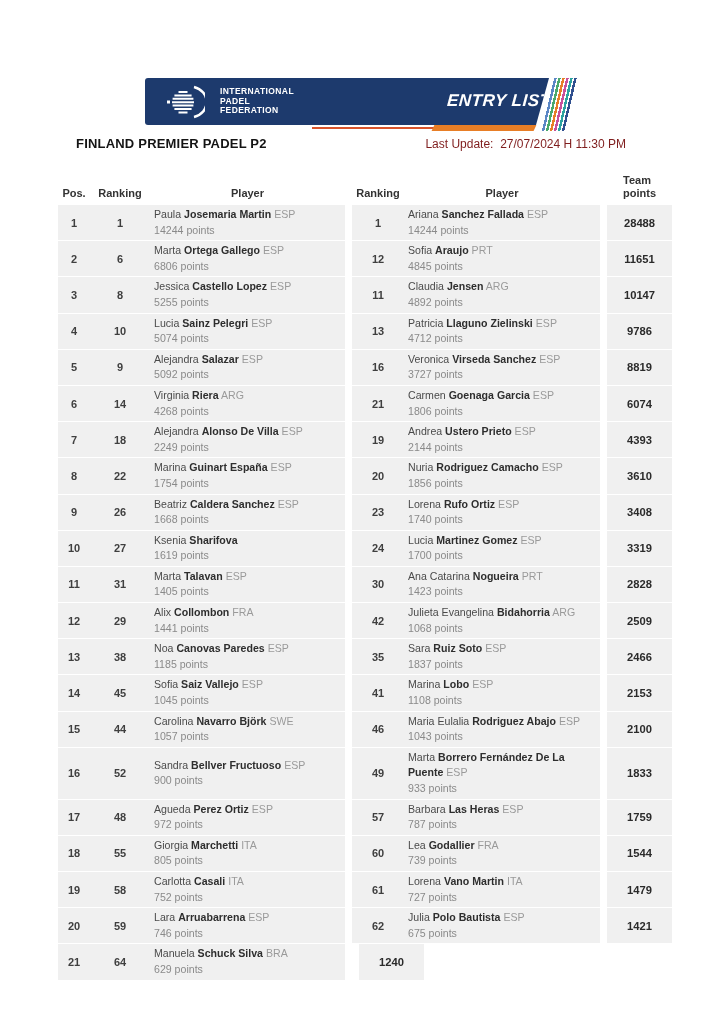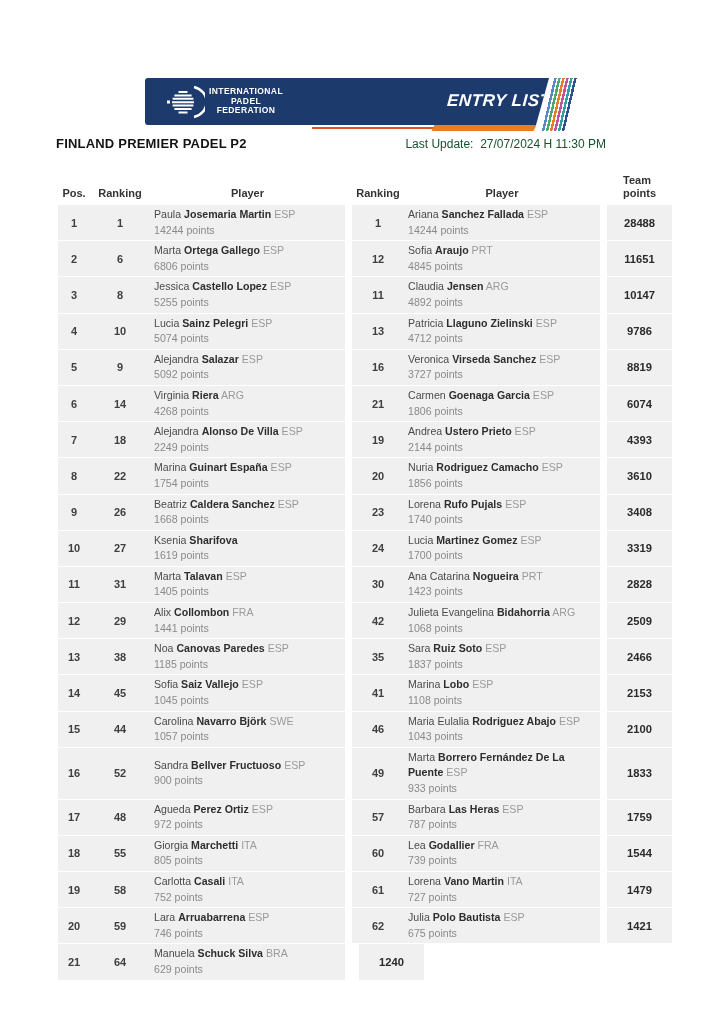--- a/index.html
+++ b/index.html
@@ -3,36 +3,36 @@
 <meta charset="utf-8">
 <style>
   html,body{margin:0;padding:0;background:#fff;}
   body{width:724px;height:1024px;font-family:"Liberation Sans",sans-serif;position:relative;overflow:hidden;}
 
   
   .banner-area{position:absolute;left:145px;top:78px;width:440px;height:58px;}
   .navy-band{position:absolute;left:0;top:0;width:404px;height:47px;background:#1d3a6d;
     clip-path:polygon(0 0,100% 0,calc(100% - 13px) 100%,0 100%);border-radius:3px 0 0 3px;
     display:flex;align-items:center;}
-  .logo{display:flex;align-items:center;margin-left:22px;gap:4px;text-align:center;}
+  .logo{display:flex;align-items:center;margin-left:22px;gap:15px;}
   .logo-text{color:#fff;font-weight:bold;font-size:8.5px;line-height:9.5px;letter-spacing:.4px;}
   .entry-label{position:absolute;left:302px;top:13px;color:#fff;font-style:italic;font-weight:bold;
     font-size:17px;letter-spacing:.5px;white-space:nowrap;transform:skewX(-4deg);}
   .stripes{position:absolute;left:401px;top:0px;width:25px;height:53px;transform:skewX(-13deg);
     background:linear-gradient(to right,
       #ffffff 0 2px,#5b87c5 2px 4.5px,#ffffff 4.5px 6px,#4aa96c 6px 8.5px,#ffffff 8.5px 10px,
       #e87e26 10px 12.5px,#ffffff 12.5px 14px,#c8509b 14px 16.5px,#ffffff 16.5px 18px,
       #2ba3a0 18px 20.5px,#ffffff 20.5px 22px,#2f4f8f 22px 24.5px,#ffffff 24.5px 25px);}
   .thin-line{position:absolute;left:167px;top:49px;width:122px;height:2px;background:#d9542b;}
   .thick-bar{position:absolute;left:288px;top:47px;width:102px;height:6px;background:#e87e26;transform:skewX(-25deg);}
 
   
-  .title-row{position:absolute;left:56px;top:136px;width:614px;display:flex;justify-content:space-between;align-items:baseline;}
+  .title-row{position:absolute;left:76px;top:136px;width:614px;display:flex;justify-content:space-between;align-items:baseline;}
   .doc-title{font-size:13px;font-weight:bold;color:#141414;margin:0;letter-spacing:.2px;}
-  .last-update{font-size:12px;color:#14532d;padding-right:64px;}
+  .last-update{font-size:12px;color:#7f1d1d;padding-right:64px;}
 
   
   .tbl{position:absolute;left:58px;top:172px;width:614px;}
   .trow,.thead{display:flex;}
   .gap{width:7px;background:#fff;}
   .g{display:flex;background:#f0f0f0;}
   .thead .g{background:#fff;}
   .g1{width:287px;}
   .g2{width:248px;}
   .g3{width:65px;}
@@ -294,21 +294,21 @@
           <div class="cell num col-r1">26</div>
           <div class="cell player col-p1">
             <div class="pname">Beatriz <b>Caldera Sanchez</b> <span class="cc">ESP</span></div>
             <div class="pts">1668 points</div>
           </div>
         </div>
         <div class="gap"></div>
         <div class="g g2">
           <div class="cell num col-r2">23</div>
           <div class="cell player col-p2">
-            <div class="pname">Lorena <b>Rufo Pujals</b> <span class="cc">ESP</span></div>
+            <div class="pname">Lorena <b>Rufo Ortiz</b> <span class="cc">ESP</span></div>
             <div class="pts">1740 points</div>
           </div>
         </div>
         <div class="gap"></div>
         <div class="g g3">
           <div class="cell team">3408</div>
         </div>
       </div>
       <div class="trow">
         <div class="g g1">

